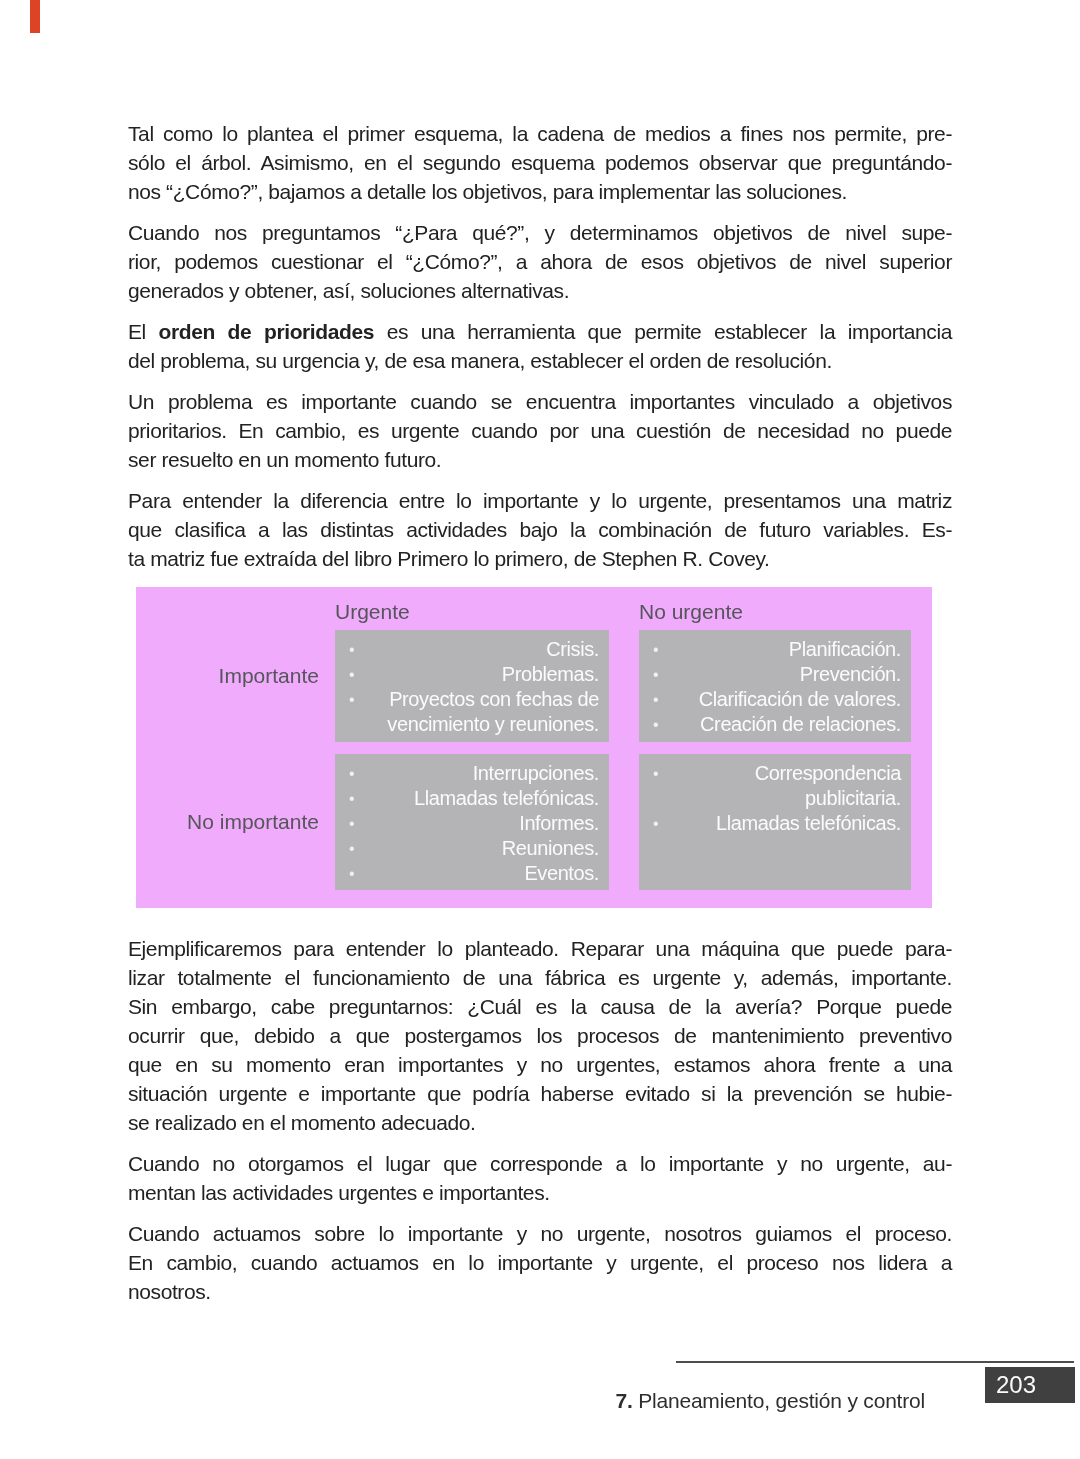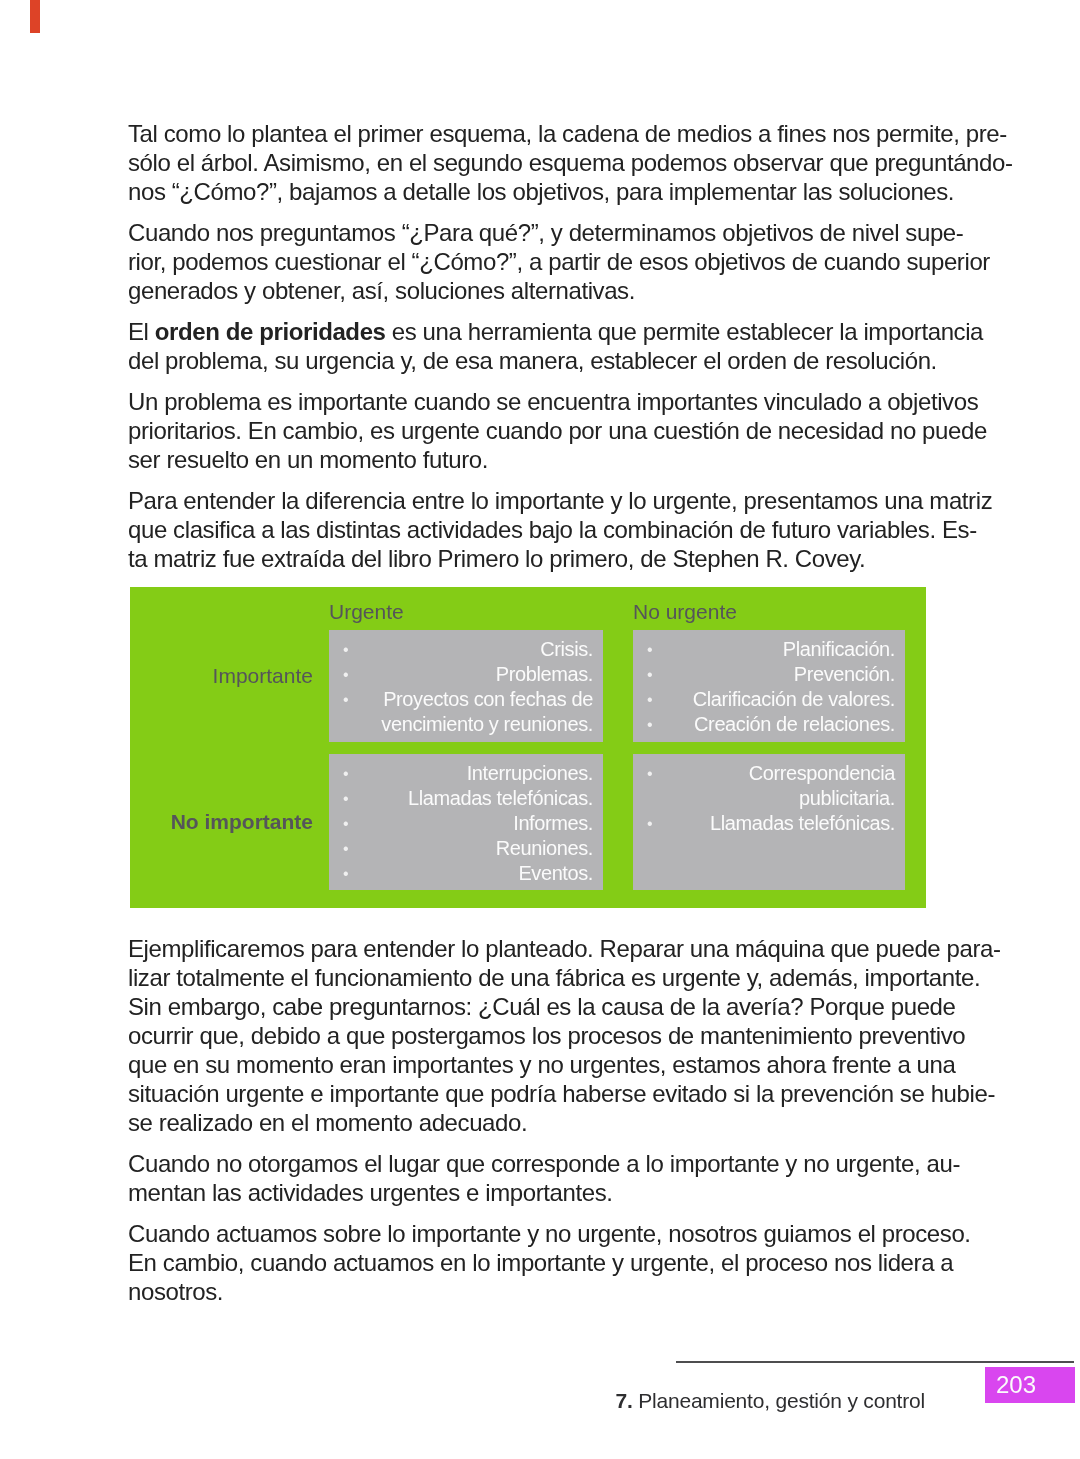--- a/index.html
+++ b/index.html
@@ -12,45 +12,45 @@
     font-family:"Liberation Sans", sans-serif;
   }
   .corner-mark {
     position:absolute; left:30px; top:0; width:10px; height:33px;
     background:#dd4327;
   }
   .content {
     position:absolute; left:128px; top:119px; width:824px;
   }
   .para {
-    font-size:24px; line-height:29px; letter-spacing:-0.4px;
+    font-size:21px; line-height:29px; letter-spacing:-0.4px;
     color:#222222; margin-bottom:12px;
   }
   .para .line {
     white-space:nowrap; text-align:justify; text-align-last:justify;
     overflow:visible;
   }
   .para .line.last { text-align-last:left; }
   
   .matrix {
-    position:relative; margin-left:2px; margin-top:14px; margin-bottom:26px;
-    width:796px; height:321px; background:#84cc16;
+    position:relative; margin-left:8px; margin-top:14px; margin-bottom:26px;
+    width:796px; height:321px; background:#f0abfc;
   }
   .m-header {
     position:absolute; top:13px; font-size:21px; color:#55555a;
   }
   .m-header.c1 { left:199px; }
   .m-header.c2 { left:503px; }
   .m-label {
     position:absolute; width:183px; text-align:right;
     font-size:21px; color:#55555a;
     display:flex; align-items:center; justify-content:flex-end;
   }
   .m-label.r1 { top:33px; height:112px; }
-  .m-label.r2 { top:167px; height:136px;font-weight:bold; }
+  .m-label.r2 { top:167px; height:136px; }
   .m-cell {
     position:absolute; background:#b4b4b6;
     padding:7px 10px 0 14px;
   }
   .m-cell.r1 { top:43px; height:112px; }
   .m-cell.r2 { top:167px; height:136px; }
   .m-cell.c1 { left:199px; width:274px; }
   .m-cell.c2 { left:503px; width:272px; }
   .m-item {
     display:flex; font-size:20px; line-height:25px; letter-spacing:-0.4px;
@@ -66,42 +66,42 @@
     position:absolute; left:676px; top:1361px; width:398px; height:2px;
     background:#4d4d4f;
   }
   .footer-text {
     position:absolute; left:530px; top:1369px; width:395px;
     text-align:right; font-size:21px; color:#2e2e30; letter-spacing:-0.2px;margin-top:20px;
   }
   .footer-text b { font-weight:bold; }
   .page-number-box {
     position:absolute; left:985px; top:1367px; width:90px; height:36px;
-    background:#d946ef; color:#fbfbfb; font-size:24px;
+    background:#404040; color:#fbfbfb; font-size:24px;
     line-height:36px; padding-left:11px;
   }
 </style>
 </head>
 <body>
 
 <div class="page">
 
   <div class="corner-mark"></div>
 
   <div class="content">
 
     <div>
         <div class="para">
           <div class="line">Tal como lo plantea el primer esquema, la cadena de medios a fines nos permite, pre-</div>
           <div class="line">sólo el árbol. Asimismo, en el segundo esquema podemos observar que preguntándo-</div>
           <div class="line last">nos “¿Cómo?”, bajamos a detalle los objetivos, para implementar las soluciones.</div>
         </div>
         <div class="para">
           <div class="line">Cuando nos preguntamos “¿Para qué?”, y determinamos objetivos de nivel supe-</div>
-          <div class="line">rior, podemos cuestionar el “¿Cómo?”, a partir de esos objetivos de cuando superior</div>
+          <div class="line">rior, podemos cuestionar el “¿Cómo?”, a ahora de esos objetivos de nivel superior</div>
           <div class="line last">generados y obtener, así, soluciones alternativas.</div>
         </div>
         <div class="para">
           <div class="line">El <b>orden de prioridades</b> es una herramienta que permite establecer la importancia</div>
           <div class="line last">del problema, su urgencia y, de esa manera, establecer el orden de resolución.</div>
         </div>
         <div class="para">
           <div class="line">Un problema es importante cuando se encuentra importantes vinculado a objetivos</div>
           <div class="line">prioritarios. En cambio, es urgente cuando por una cuestión de necesidad no puede</div>
           <div class="line last">ser resuelto en un momento futuro.</div>

